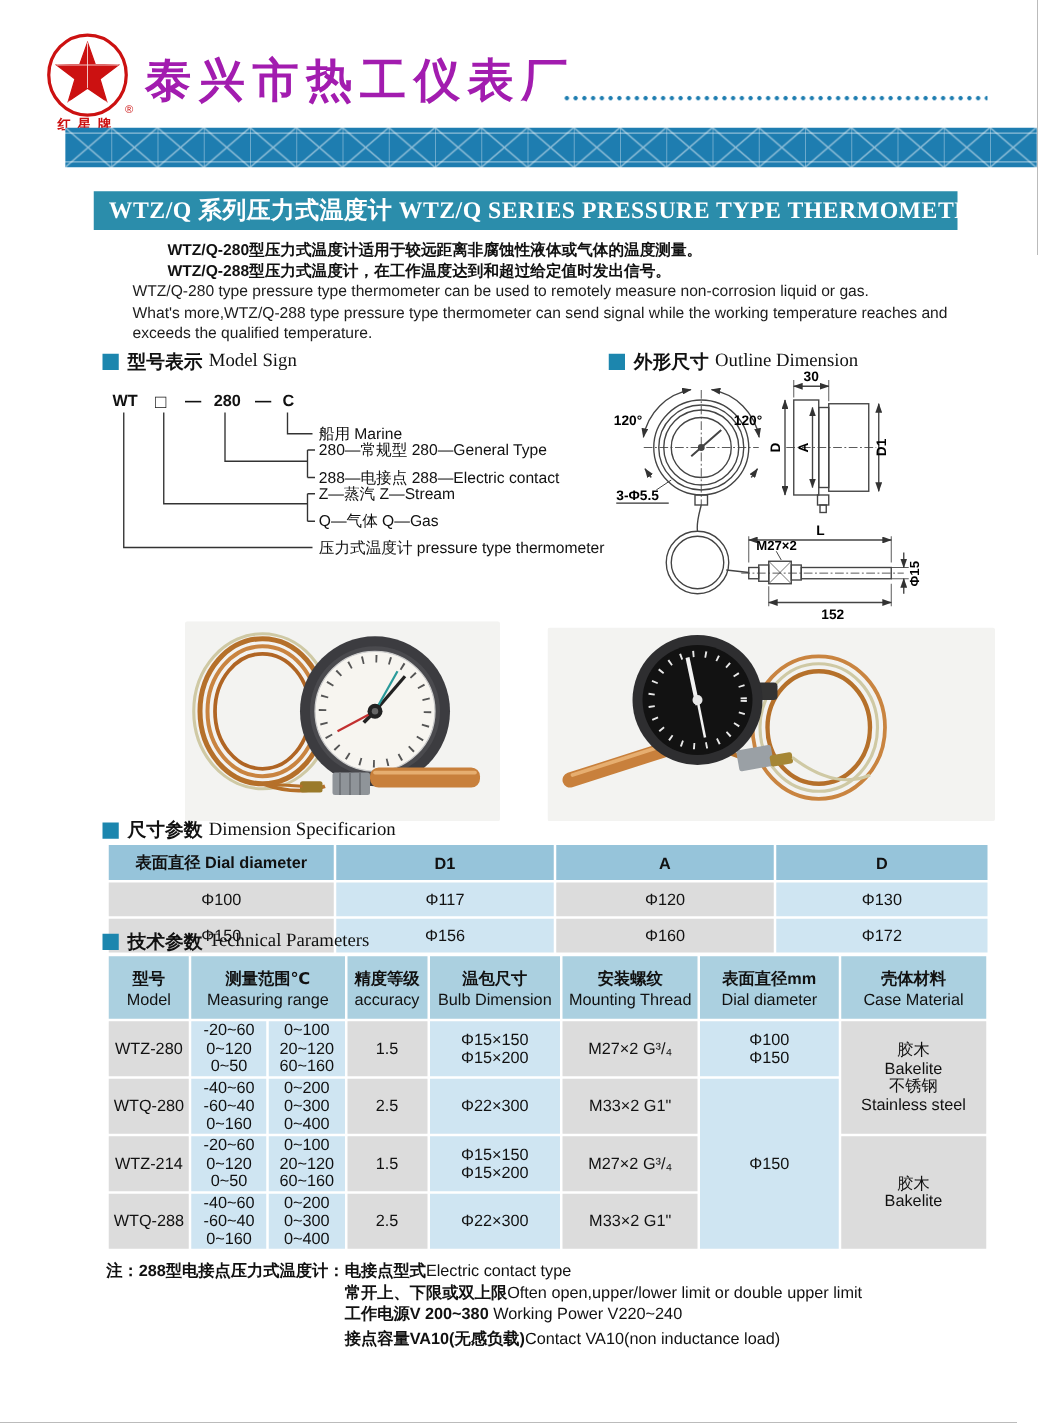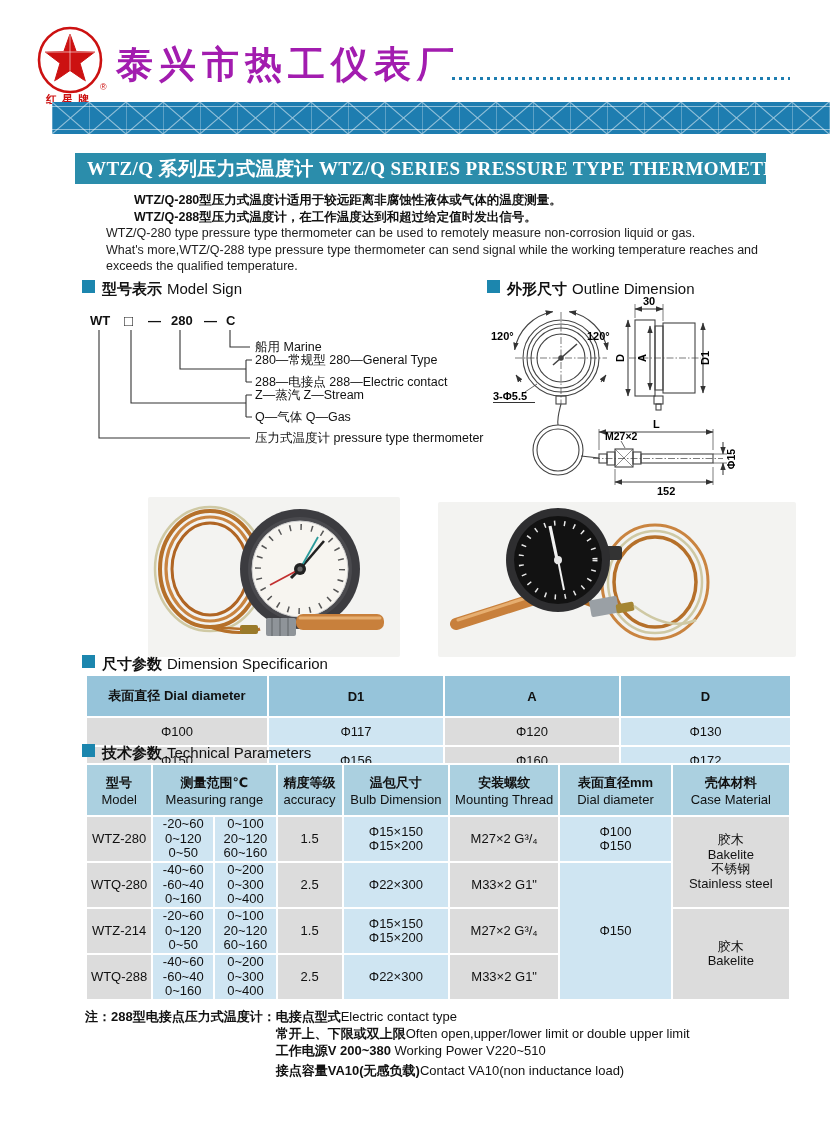--- a/index.html
+++ b/index.html
@@ -15,34 +15,34 @@
   .band{position:absolute;left:52px;top:102px;}
   
   .titlebar{position:absolute;left:75px;top:153px;width:679px;height:31px;background:#2b8dab;
             color:#fff;font-family:"Liberation Serif","DejaVu Serif",serif;font-weight:bold;
             font-size:19px;line-height:31px;text-align:center;letter-spacing:.4px;white-space:nowrap;padding-left:12px;}
   
   .intro{position:absolute;left:82px;top:192px;width:672px;font-size:12.5px;line-height:16.5px;margin-left:24px;}
   .intro .cn{font-weight:bold;padding-left:28px;}
   .intro .en{font-weight:normal;color:#1c1c1c;}
   
-  .sect{position:absolute;display:flex;align-items:flex-start;font-size:15px;white-space:nowrap;}
+  .sect{position:absolute;display:flex;align-items:center;font-size:15px;white-space:nowrap;font-family:Liberation Serif, serif;}
   .sect .sq{width:13px;height:13px;background:#1c86ae;margin-right:7px;flex:0 0 auto;}
   .sect .cn{font-weight:bold;margin-right:5px;}
   .sect .en{font-weight:normal;}
   
   .figure{position:absolute;}
   svg text{font-family:"Liberation Sans","DejaVu Sans",sans-serif;}
   
   .photo{position:absolute;border-radius:2px;}
   
   table{border-collapse:separate;border-spacing:2px;table-layout:fixed;position:absolute;background:#fff;}
   td,th{padding:0;text-align:center;vertical-align:middle;font-size:13px;font-weight:normal;}
   .dimtab{left:85px;top:674px;width:707px;}
-  .dimtab th{background:#96c4da;height:40px;font-weight:bold;}
+  .dimtab th{background:#96c4da;height:28px;font-weight:bold;}
   .dimtab td{height:27px;}
   .techtab{left:85px;top:763px;width:706px;}
   .techtab th{background:#abd0e0;height:50px;}
   .techtab td{height:44px;line-height:14.5px;text-align:center;}
   .th-cn{font-weight:bold;display:block;}
   .th-en{font-weight:normal;display:block;}
   .c-gray{background:#dcdcdc;}
   .c-blue{background:#cfe5f2;}
   
   .notes{position:absolute;left:85px;top:1008px;display:flex;font-size:13px;line-height:17px;}
@@ -422,21 +422,21 @@
   <div class="notes">
     <div class="lead">注：288型电接点压力式温度计：</div>
     <div>
       <div class="nl">
         <span class="cnb">电接点型式</span><span>Electric contact type</span>
       </div>
       <div class="nl">
         <span class="cnb">常开上、下限或双上限</span><span>Often open,upper/lower limit or double upper limit</span>
       </div>
       <div class="nl">
-        <span class="cnb">工作电源V 200~380 </span><span>Working Power V220~510</span>
+        <span class="cnb">工作电源V 200~380 </span><span>Working Power V220~240</span>
       </div>
       <div class="nl gap">
         <span class="cnb">接点容量VA10(无感负载)</span><span>Contact VA10(non inductance load)</span>
       </div>
     </div>
   </div>
 
 </div>
 
 </body></html>

